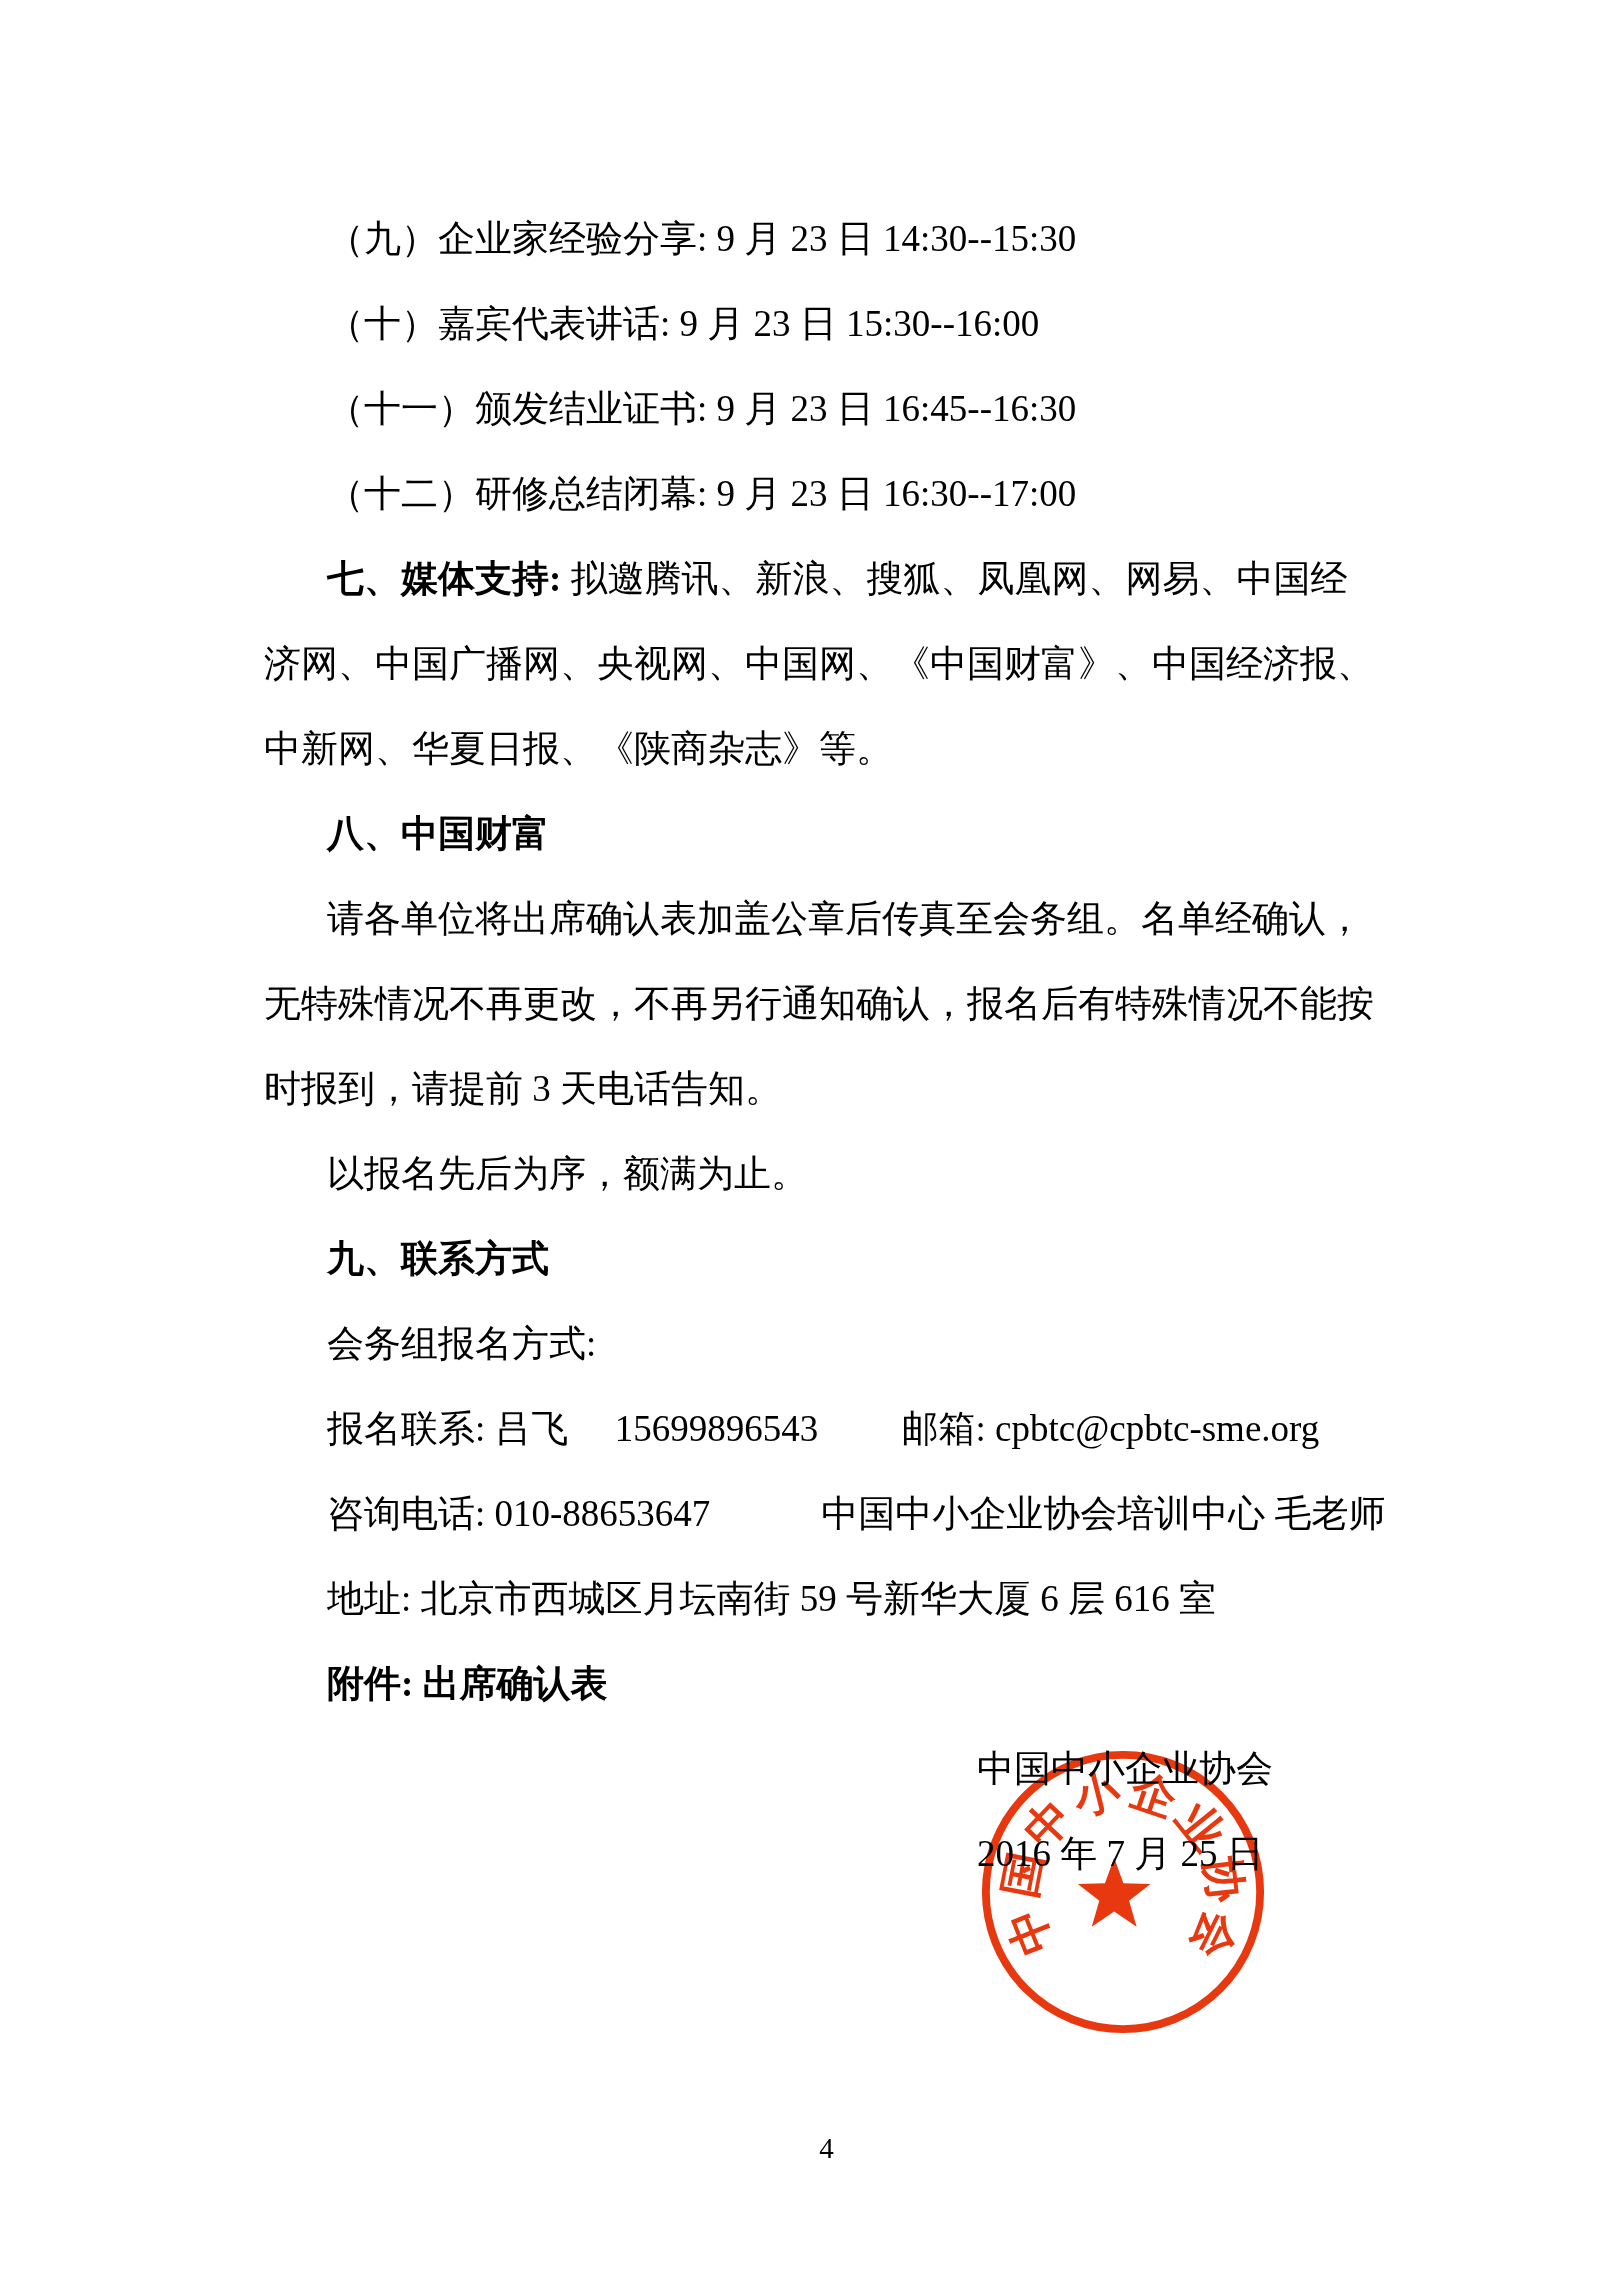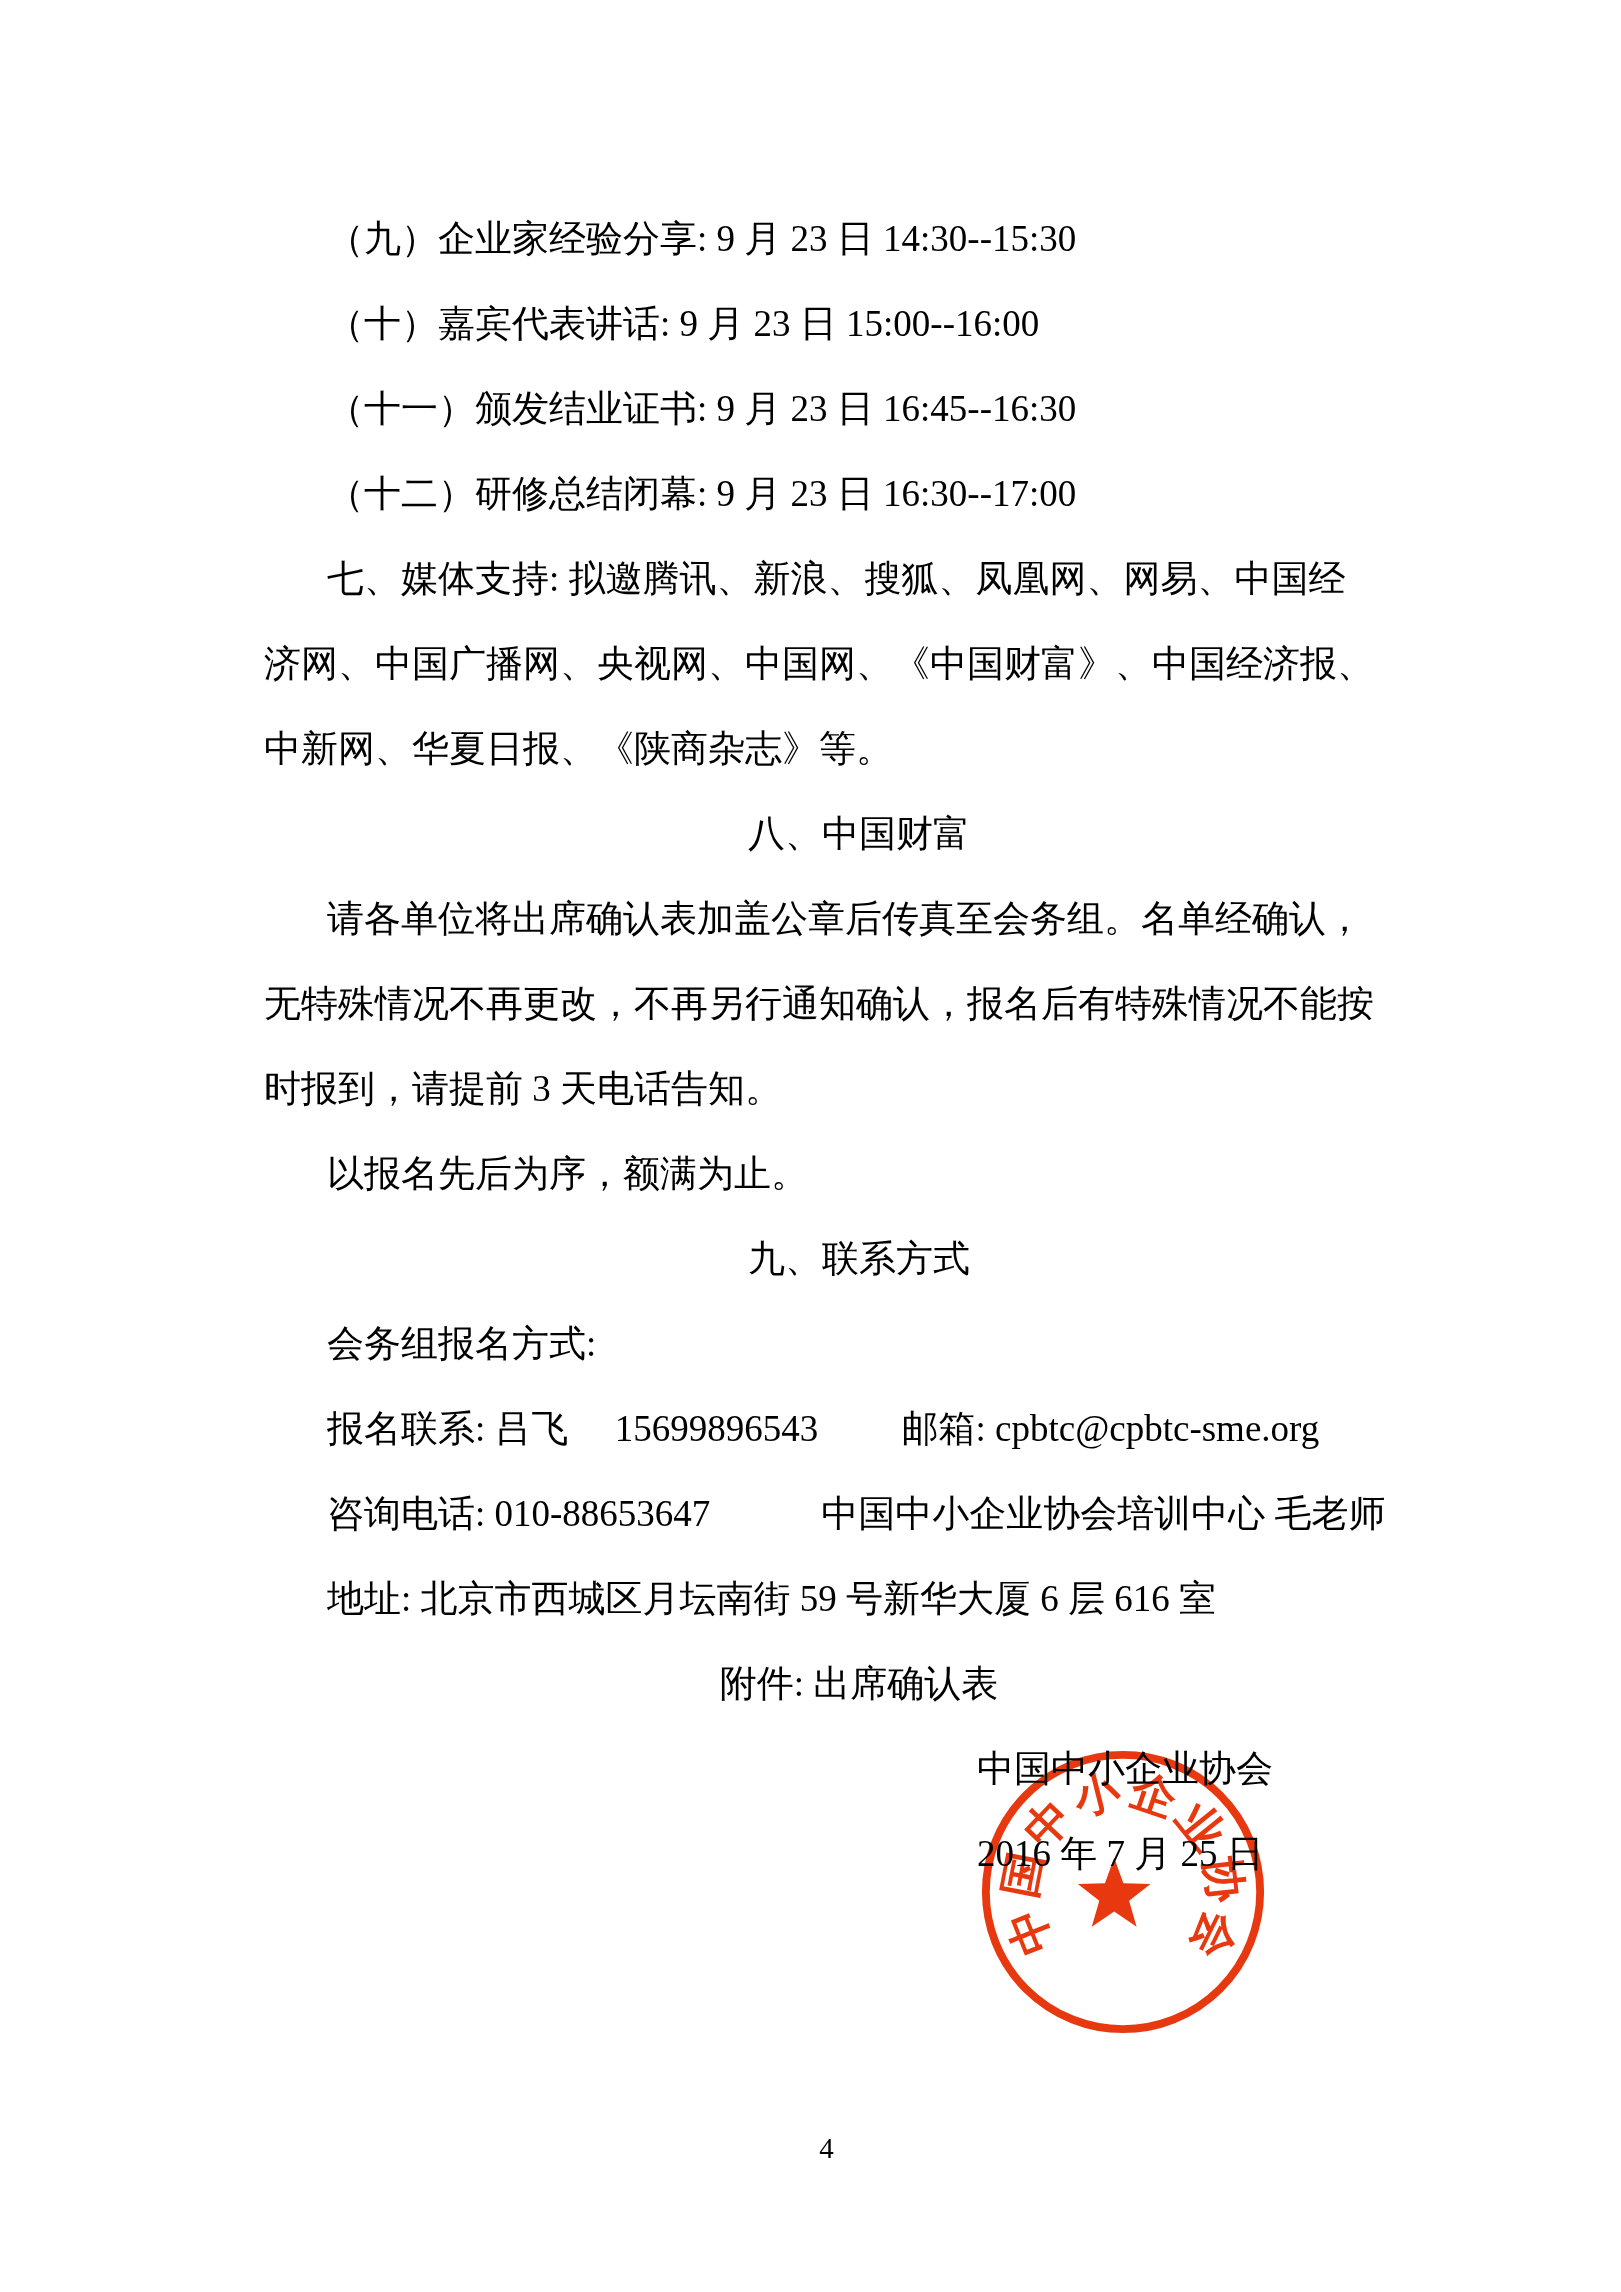--- a/index.html
+++ b/index.html
@@ -26,21 +26,21 @@
     width: 1127px;
     font-size: 37px;
     line-height: 85px;
     z-index: 2;
   }
   .line {
     white-space: pre;
     height: 85px;
   }
   .indent { text-indent: 63px; }
-  .bold { font-weight: 400; text-align: center; }
+  .bold { font-weight: 700; }
   .sig-line { padding-left: 713px; text-indent: 0; }
   .seal {
     position: absolute;
     left: 963px;
     top: 1748px;
     width: 288px;
     height: 288px;
     z-index: 1;
   }
   .footer {
@@ -55,21 +55,21 @@
   }
 </style>
 </head>
 <body>
 
 <div class="page">
 
   <div class="content">
 
     <div class="line indent">（九）企业家经验分享: 9 月 23 日 14:30--15:30</div>
-    <div class="line indent">（十）嘉宾代表讲话: 9 月 23 日 15:00--16:00</div>
+    <div class="line indent">（十）嘉宾代表讲话: 9 月 23 日 15:30--16:00</div>
     <div class="line indent">（十一）颁发结业证书: 9 月 23 日 16:45--16:30</div>
     <div class="line indent">（十二）研修总结闭幕: 9 月 23 日 16:30--17:00</div>
 
     <div class="line indent"><span class="bold">七、媒体支持:</span><span> 拟邀腾讯、新浪、搜狐、凤凰网、网易、中国经</span></div>
     <div class="line">济网、中国广播网、央视网、中国网、《中国财富》、中国经济报、</div>
     <div class="line">中新网、华夏日报、《陕商杂志》等。</div>
 
     <div class="line indent bold">八、中国财富</div>
     <div class="line indent">请各单位将出席确认表加盖公章后传真至会务组。名单经确认，</div>
     <div class="line">无特殊情况不再更改，不再另行通知确认，报名后有特殊情况不能按</div>

